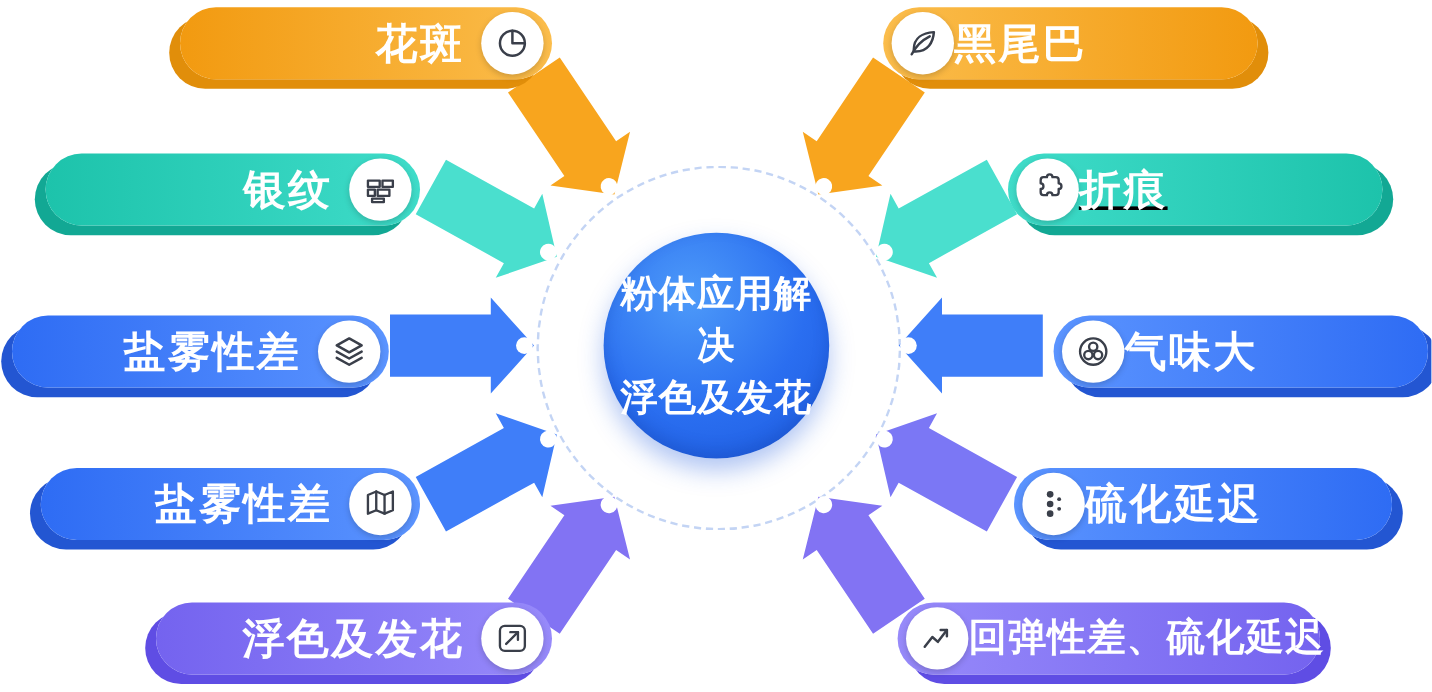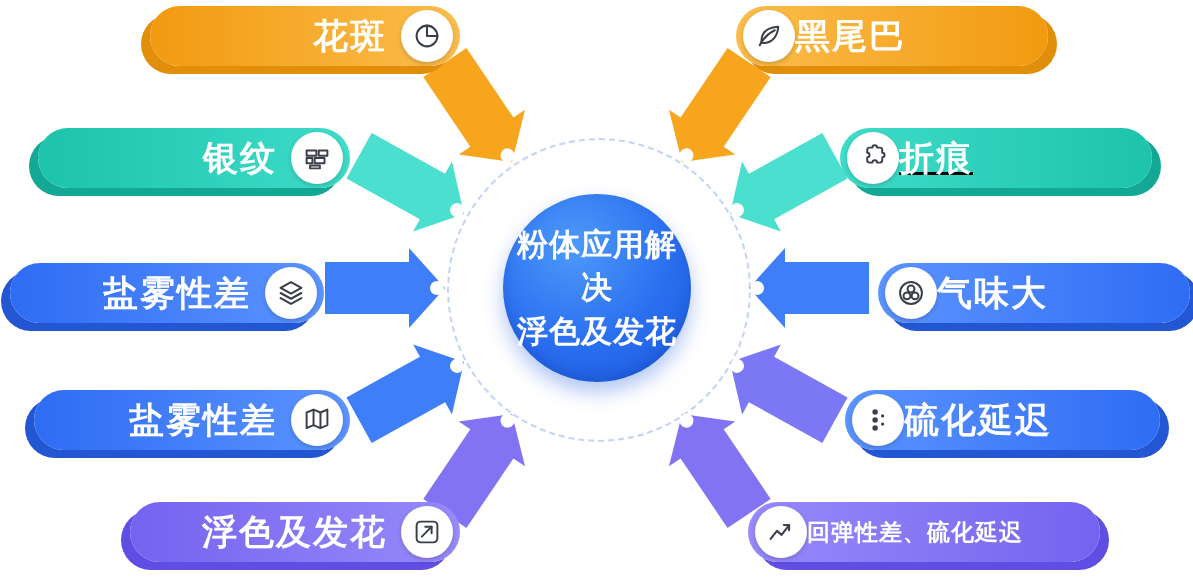--- a/index.html
+++ b/index.html
@@ -62,21 +62,21 @@
   .p0{left:150px;top:6px;width:310px;}
   .p1{left:736px;top:6px;width:312px;}
   .p2{left:38px;top:128px;width:312px;}
   .p3{left:840px;top:128px;width:312px;text-decoration:underline;}
   .p4{left:10px;top:263px;width:314px;}
   .p5{left:878px;top:263px;width:312px;}
   .p6{left:34px;top:390px;width:316px;}
   .p7{left:845px;top:390px;width:315px;}
   .p8{left:130px;top:502px;width:330px;}
   .p9{left:748px;top:502px;width:352px;}
-  .p9 .label{font-size:23px;letter-spacing:1px;}
+  .p9 .label{font-size:32px;letter-spacing:1px;}
 </style>
 </head>
 <body>
 
 <div class="canvas">
 
   <div class="ring"></div>
 
   <svg class="arrows" width="1193" height="577" viewBox="0 0 1193 577" aria-hidden="true">
     <defs>

